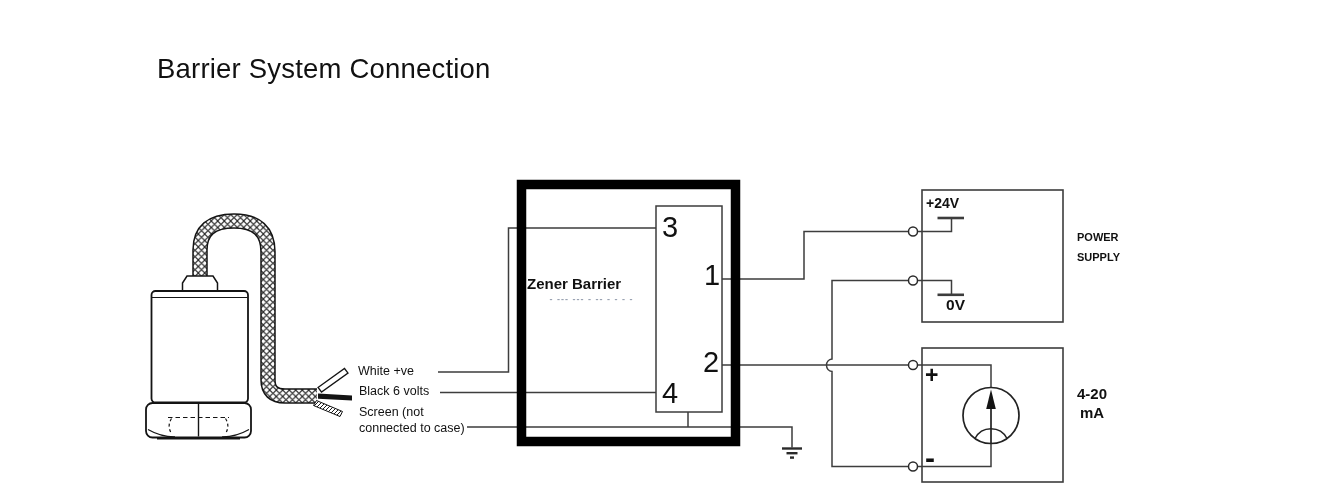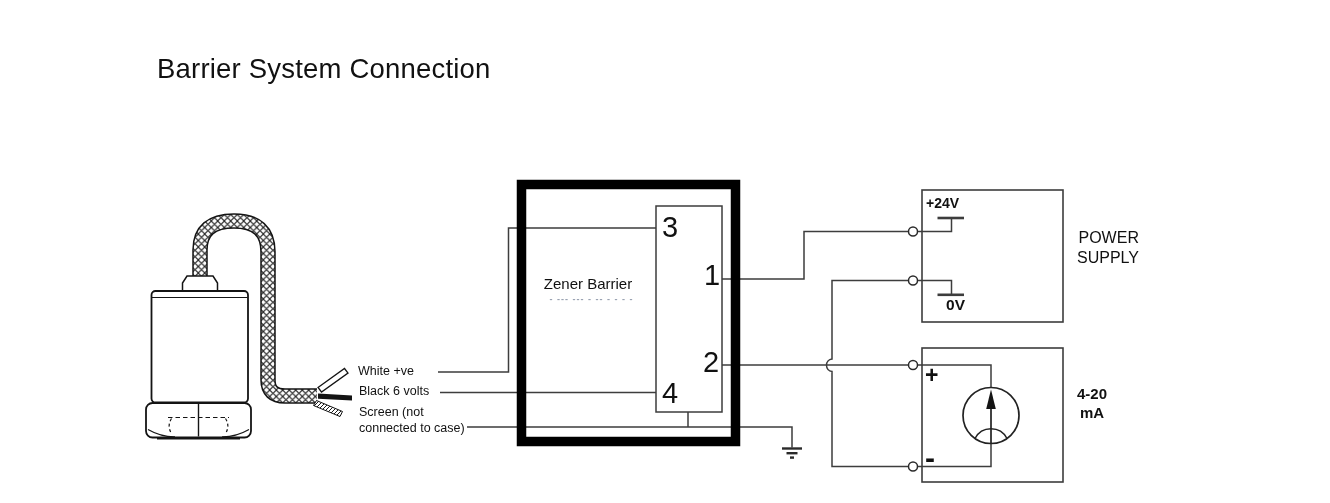--- a/index.html
+++ b/index.html
@@ -6,29 +6,29 @@
   #stage{position:relative;width:1330px;height:503px;background:#ffffff;overflow:hidden;
          font-family:"Liberation Sans",sans-serif;color:#111;}
   #diagram-svg{position:absolute;left:0;top:0;}
   .t{position:absolute;white-space:nowrap;color:#111;}
   .title{left:127px;top:53px;font-size:27.5px;font-weight:normal;letter-spacing:.2px;margin-left:30px;}
   .lead{font-size:12.5px;}
   .lead-white{left:358px;top:364px;}
   .lead-black{left:359px;top:384px;}
   .lead-screen{left:359px;top:404px;line-height:16px;}
   .lead-screen span{display:block;}
-  .zener{left:527px;top:275px;width:122px;text-align:center;font-size:15px;font-weight:normal;}
+  .zener{left:527px;top:275px;width:122px;text-align:left;font-size:15px;font-weight:bold;}
   .redacted{left:527px;top:294px;width:129px;text-align:center;font-size:9px;
             color:#98a1b1;letter-spacing:1px;font-weight:bold;}
   .term{width:32px;text-align:center;font-size:29px;font-weight:normal;line-height:33px;}
   .t3{left:654px;top:211px;} .t1{left:696px;top:259px;}
   .t2{left:695px;top:346px;} .t4{left:654px;top:377px;}
   .ps-plus{left:926px;top:195px;font-size:14px;font-weight:bold;}
   .ps-zero{left:939px;top:296px;width:26px;text-align:right;font-size:15.5px;font-weight:bold;}
-  .ps-name{left:1077px;top:228px;font-size:16px;font-weight:normal;line-height:19.5px;text-align:right;}
+  .ps-name{left:1077px;top:228px;font-size:11px;font-weight:bold;line-height:19.5px;}
   .ps-name span,.ma-name span{display:block;}
   .m-plus{left:925px;top:362px;font-size:23px;font-weight:bold;}
   .m-minus{left:925px;top:441px;font-size:30px;font-weight:bold;}
   .ma-name{left:1077px;top:384px;font-size:15px;font-weight:bold;line-height:19px;text-align:center;}
 </style>
 </head>
 <body>
 
 <div id="stage">
 

